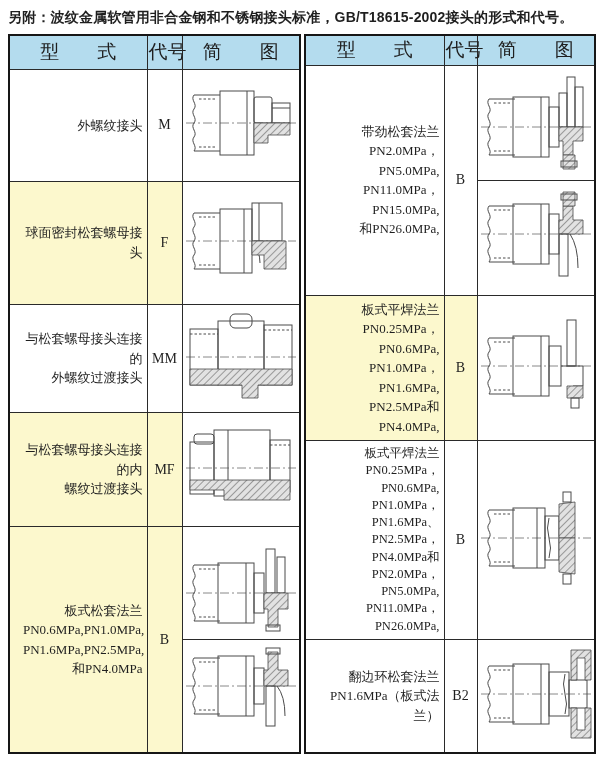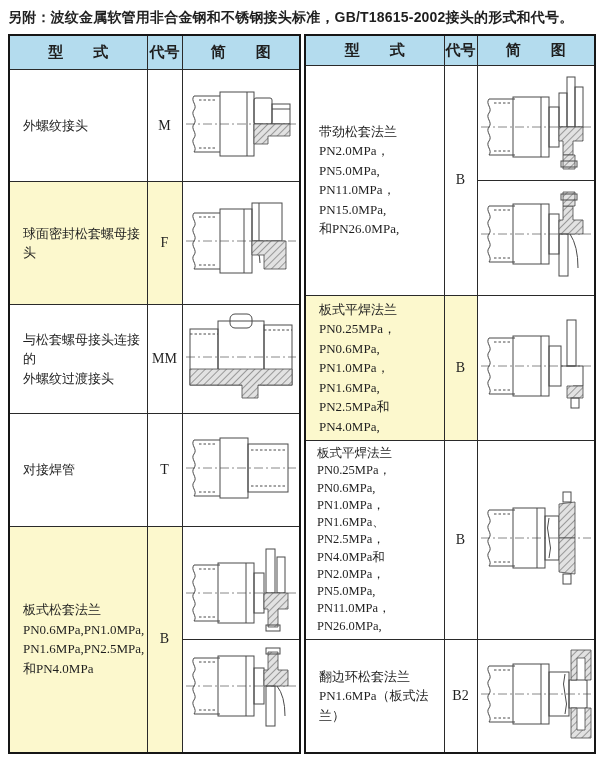--- a/index.html
+++ b/index.html
@@ -10,26 +10,26 @@
   .note{
     margin:9px 6px 7px 8px;
     font-family:"Liberation Sans","DejaVu Sans",sans-serif;
     font-weight:bold;font-size:14px;letter-spacing:0.2px;white-space:nowrap;
   }
   .tables{display:flex;gap:3px;margin-left:8px;}
   table{border-collapse:collapse;table-layout:fixed;}
   table{border:2px solid #161616;}
   th,td{border:1px solid #2a2a2a;box-sizing:border-box;}
   th{
-    background:#b4dcee;font-weight:bold;font-size:15px;
+    background:#b4dcee;font-weight:normal;font-size:19px;
     height:28px;white-space:pre;text-align:center;
   }
   td.type{
     font-size:13px;line-height:1.5;padding:4px 4px 4px 13px;
-    white-space:pre-line;vertical-align:middle;text-align:left;
+    white-space:pre-line;vertical-align:middle;text-align:right;
   }
   td.type.tight{font-size:12.5px;line-height:1.38;padding-left:11px;}
   td.code{
     text-align:center;vertical-align:middle;font-size:14px;
     font-family:"Liberation Serif","DejaVu Serif",serif;
   }
   td.diag{padding:0;text-align:center;vertical-align:middle;}
   tr.hl td{background:#fcf8cd;}
   tr.hl td.diag, td.diag{background:#fff;}
   .split{display:flex;flex-direction:column;width:100%;height:100%;}
@@ -119,35 +119,38 @@
               <line class="dash" x1="6" y1="22" x2="34" y2="22"></line>
           <rect x="34" y="9" width="46" height="64"></rect>
           <rect x="46" y="2" width="22" height="14" rx="5"></rect>
           <rect x="80" y="13" width="28" height="60"></rect>
               <line class="dash" x1="80" y1="18" x2="108" y2="18"></line>
           <path class="hatchfill" d="M6,57 H108 V73 H74 V86 H58 V73 H6 Z"></path>
         </svg>
       </td>
     </tr>
 
-
-    <tr style="height:98px;">
-      <td class="type">对接焊管</td>
-      <td class="code">T</td>
-      <td class="diag">
-        <svg class="dsvg" width="114" height="88" viewBox="0 0 114 88">
-          <line class="cl" x1="2" y1="44" x2="112" y2="44"></line>
-          <use href="#hose" transform="translate(2,16)"></use>
-          <rect x="36" y="14" width="28" height="60"></rect>
-          <rect x="64" y="20" width="40" height="48"></rect>
-          <line class="dash" x1="67" y1="26" x2="101" y2="26"></line>
-          <line class="dash" x1="67" y1="62" x2="101" y2="62"></line>
-        </svg>
-      </td>
-    </tr>
+    <tr class="hl" style="height:99px;">
+      <td class="type">与松套螺母接头连接的内
+螺纹过渡接头</td>
+      <td class="code">MF</td>
+      <td class="diag">
+        <svg class="dsvg" width="114" height="92" viewBox="0 0 114 92">
+          <line class="cl" x1="2" y1="46" x2="112" y2="46"></line>
+          <rect x="6" y="20" width="24" height="52"></rect>
+          <rect x="10" y="12" width="20" height="10" rx="3"></rect>
+          <rect x="30" y="8" width="56" height="66"></rect>
+              <line x1="44" y1="8" x2="44" y2="74"></line>
+          <rect x="86" y="18" width="20" height="52"></rect>
+              <line class="dash" x1="86" y1="23" x2="106" y2="23"></line>
+          <path class="hatchfill" d="M6,58 H106 V78 H40 V68 H6 Z"></path>
+        </svg>
+      </td>
+    </tr>
+
 
     <tr class="hl" style="height:198px;">
       <td class="type">板式松套法兰
 PN0.6MPa,PN1.0MPa,
 PN1.6MPa,PN2.5MPa,
 和PN4.0MPa</td>
       <td class="code">B</td>
       <td class="diag">
         <div class="split">
           <div class="half">

